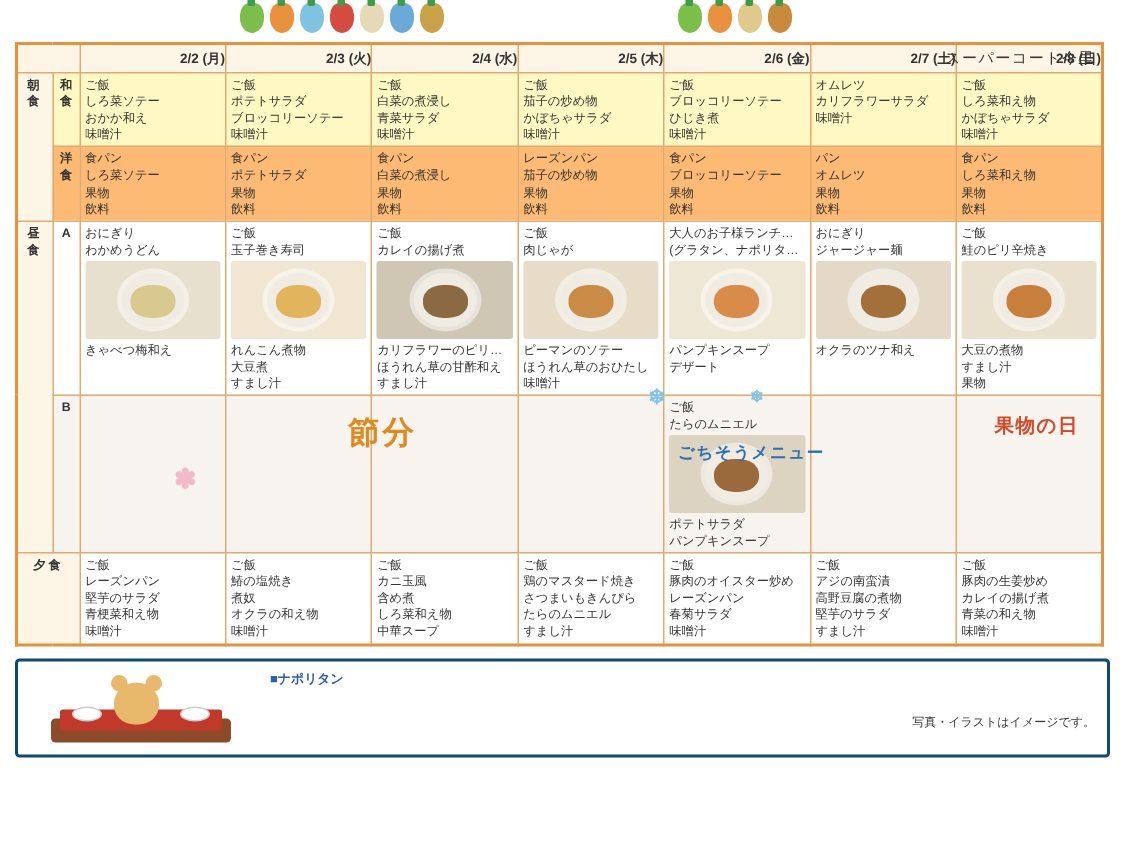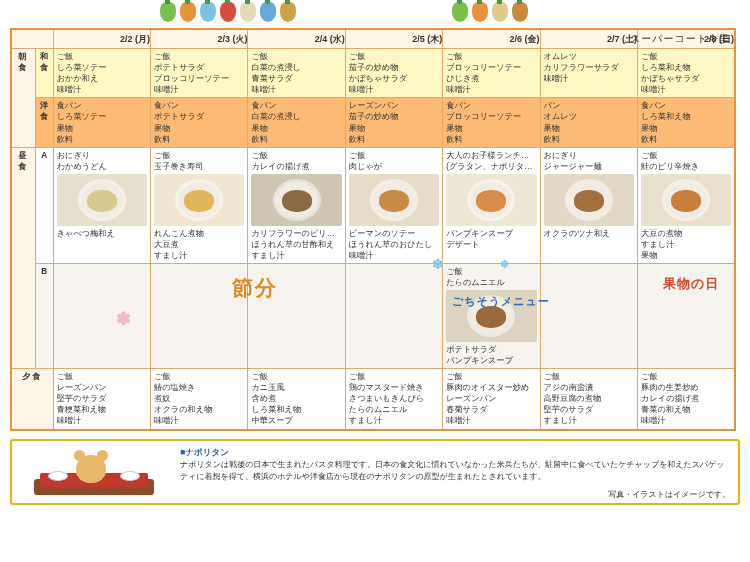--- a/index.html
+++ b/index.html
@@ -34,24 +34,24 @@
   .photo .food{position:absolute;left:50%;top:52%;transform:translate(-50%,-50%);width:30px;height:22px;border-radius:45%;}
 
   .stamp{position:absolute;font-weight:bold;}
   .setsubun{color:#e08a1e;font-size:21px;letter-spacing:2px;}
   .gochisou{color:#2c6fb5;font-size:11px;letter-spacing:1px;margin-top:16px;}
   .kudamono{color:#d34b2a;font-size:13px;letter-spacing:1px;}
   .snowflake{color:#7fc4e8;font-size:14px;}
   .flower{color:#f3b9c8;font-size:18px;}
 
   
-  .footer{margin:8px 10px 0;border:2px solid #eab308;border-radius:3px;height:62px;position:relative;background:#fff;}
+  .footer{margin:8px 10px 0;border:2px solid #0c4a6e;border-radius:3px;height:62px;position:relative;background:#fff;}
   .f-title{position:absolute;left:168px;top:6px;font-size:8.6px;font-weight:bold;color:#2b5fa8;}
   .f-body{position:absolute;left:168px;top:18px;right:10px;font-size:8px;line-height:1.5;color:#333;}
-  .f-note{position:absolute;right:8px;bottom:3px;font-size:8px;color:#333;}
+  .f-note{position:absolute;right:8px;bottom:16px;font-size:8px;color:#333;}
   .f-art{position:absolute;left:22px;top:8px;width:120px;height:48px;}
   .f-art .table{position:absolute;left:0;bottom:2px;width:120px;height:16px;background:#8d4b2a;border-radius:3px;}
   .f-art .cloth{position:absolute;left:6px;bottom:10px;width:108px;height:14px;background:#c0392b;border-radius:2px;}
   .f-art .bear{position:absolute;left:42px;bottom:14px;width:30px;height:28px;background:#e8b96a;border-radius:50% 50% 45% 45%;}
   .f-art .bear:before,.f-art .bear:after{content:"";position:absolute;top:-5px;width:11px;height:11px;border-radius:50%;background:#e8b96a;}
   .f-art .bear:before{left:-2px;}
   .f-art .bear:after{right:-2px;}
   .f-art .plate2{position:absolute;left:14px;bottom:16px;width:18px;height:8px;border-radius:50%;background:#fff;border:1px solid #ccc;}
   .f-art .plate3{position:absolute;right:14px;bottom:16px;width:18px;height:8px;border-radius:50%;background:#fff;border:1px solid #ccc;}
 </style>
@@ -367,16 +367,15 @@
 
   <div class="footer">
     <div class="f-art">
       <div class="table"></div>
         <div class="cloth"></div>
       <div class="plate2"></div>
         <div class="plate3"></div>
       <div class="bear"></div>
     </div>
     <div class="f-title">■ナポリタン</div>
-    <div class="f-body">ナポリタンは戦後の日本で生まれたパスタ料理です。日本の食文化に慣れていなかった米兵たちが、駐留中に食べていたケチャップを和えたスパゲッティに着想を得て、横浜のホテルや洋食店から現在のナポリタンの原型が生まれたとされています。</div>
     <div class="f-note">写真・イラストはイメージです。</div>
   </div>
 </div>
 
 </body></html>

